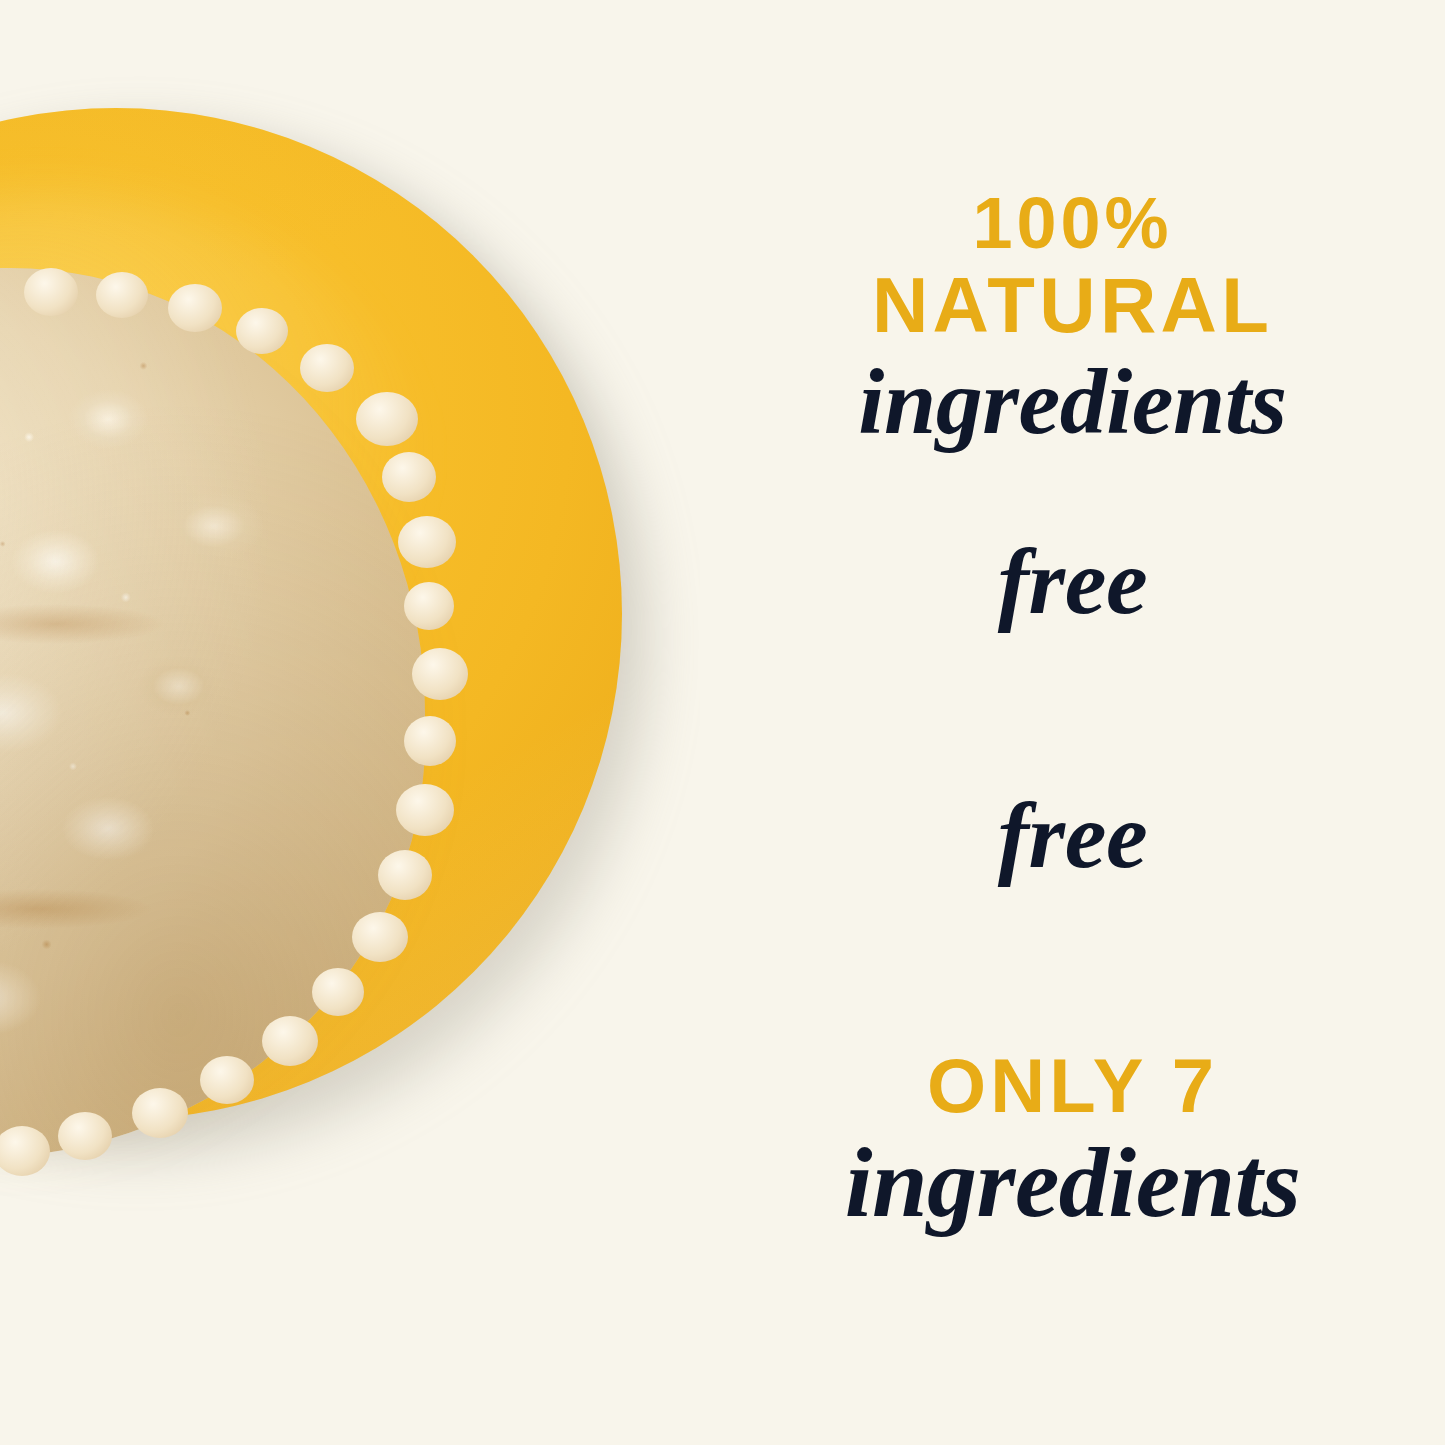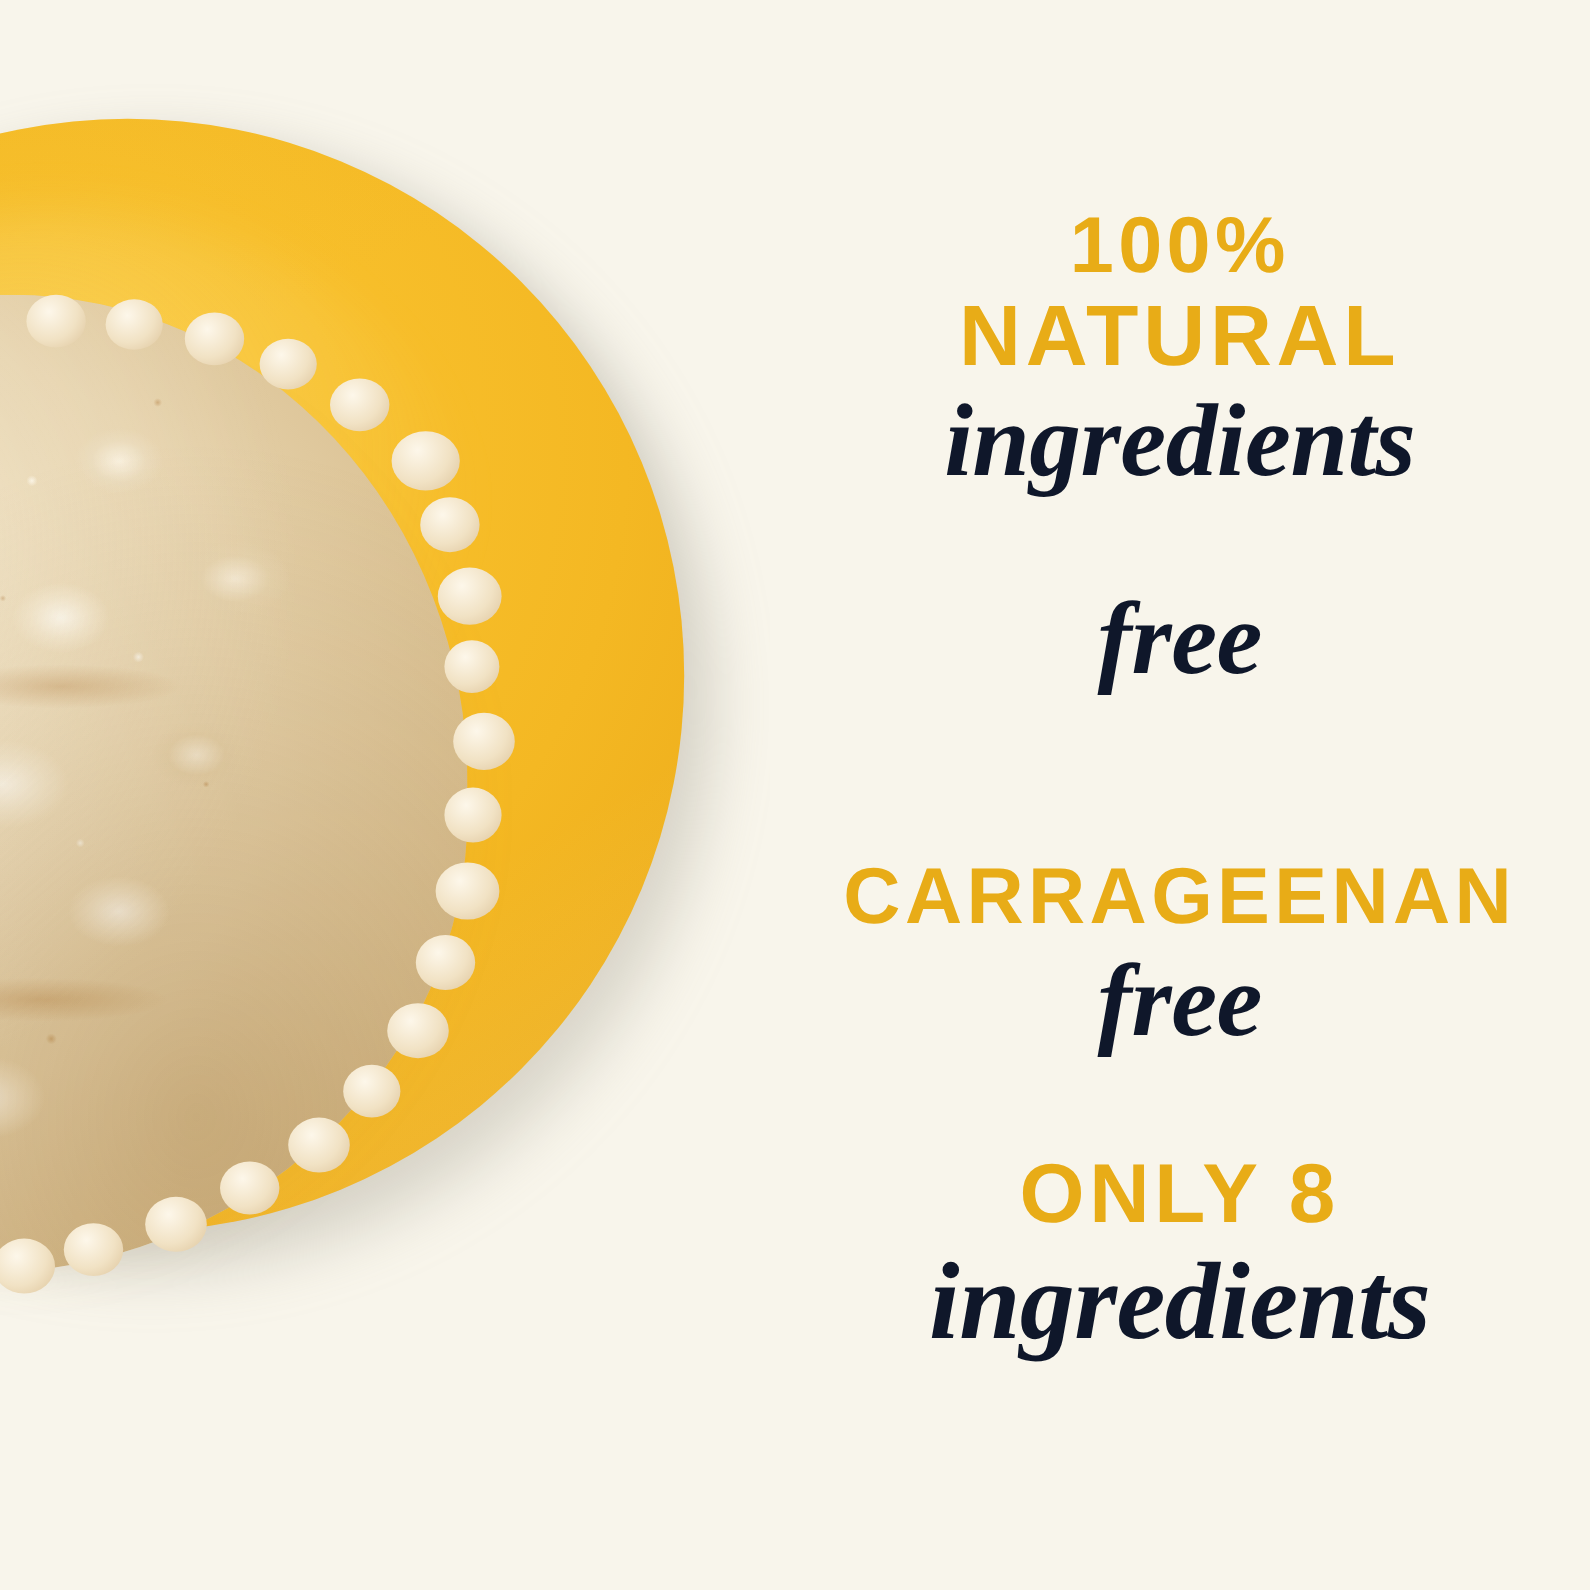--- a/index.html
+++ b/index.html
@@ -285,23 +285,22 @@
       <span class="claim-top l1">100%</span>
       <span class="claim-top l2">NATURAL</span>
       <span class="claim-script">ingredients</span>
     </div>
 
     <div class="claim" id="claim-additive">
       <span class="claim-script">free</span>
     </div>
 
     <div class="claim" id="claim-carrageenan">
-      <span class="claim-top l1">CARRAGEENAN</span>
       <span class="claim-script">free</span>
     </div>
 
     <div class="claim" id="claim-only4">
-      <span class="claim-top l1">ONLY 8</span>
+      <span class="claim-top l1">ONLY 7</span>
       <span class="claim-script">ingredients</span>
     </div>
 
   </div>
 </div>
 
 </body></html>

